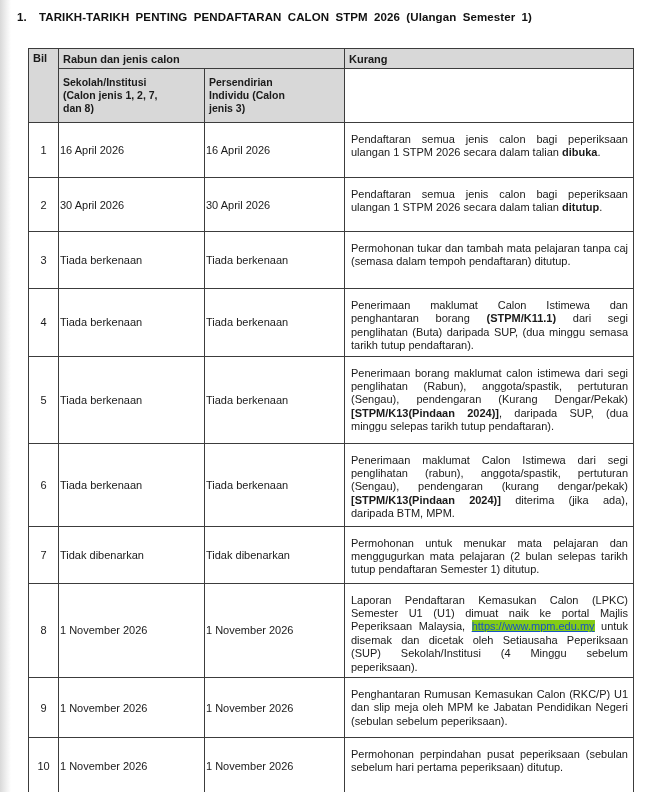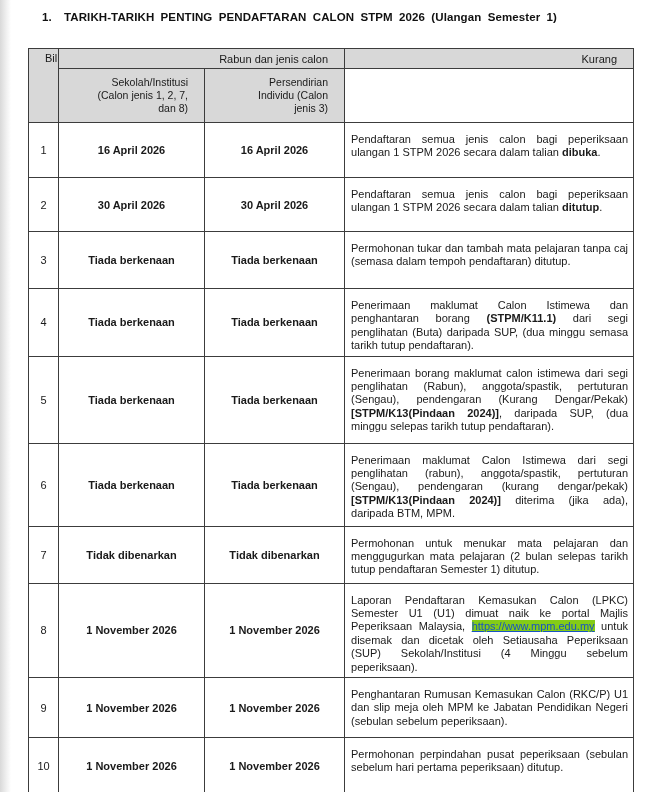--- a/index.html
+++ b/index.html
@@ -9,42 +9,42 @@
     font-family:"Liberation Sans", sans-serif;
     color:#1a1a1a;
     position:relative;
     overflow:hidden;
   }
   .scan-edge {
     position:absolute; left:0; top:0; width:11px; height:792px;
     background:linear-gradient(to right, #d9d9d9, #efefef 55%, #ffffff);
   }
   .title {
-    position:absolute; left:42px; top:10px; right:20px;
+    position:absolute; left:17px; top:10px; right:20px;
     font-weight:bold; font-size:11.5px; line-height:14px;
     color:#111;
   }
   .title-num { display:inline-block; width:22px; }
   .title-text { word-spacing:3px; letter-spacing:0.1px; }
 
   table.sched {
     position:absolute; left:28px; top:48px;
     width:605px; table-layout:fixed;
     border-collapse:collapse;
   }
   .sched th, .sched td {
     border:1px solid #3c3c3c;
     font-size:11px;
     overflow:hidden;
   }
   .sched th {
     background:#d8d8d8;
-    font-weight:normal;
-    padding:2px 16px;
-    text-align:right;
+    font-weight:bold;
+    padding:2px 4px;
+    text-align:left;
   }
   thead tr.h1 { height:20px; }
   thead tr.h2 { height:54px; }
   th.bil-h { vertical-align:top; padding-top:3px; }
   th.group-h { vertical-align:middle; }
   th.perkara-h { vertical-align:middle; }
   th.sub-h {
     vertical-align:middle;
     white-space:pre-line;
     font-size:10.5px; line-height:13px;margin-top:36px;
@@ -60,22 +60,22 @@
   tbody tr:nth-child(7){height:57px}
   tbody tr:nth-child(8){height:86px}
   tbody tr:nth-child(9){height:60px}
   tbody tr:nth-child(10){height:57px}
 
   td.bil {
     text-align:center; vertical-align:middle;
     font-size:11px;
   }
   td.date {
-    text-align:center; vertical-align:middle;
-    font-weight:bold; font-size:11px;
+    text-align:left; vertical-align:middle;
+    font-weight:normal; font-size:11px;
   }
   td.perkara {
     vertical-align:top; text-align:justify;
     padding:10px 5px 3px 6px;
     line-height:13.4px;
   }
   td.perkara .b { font-weight:bold; }
   td.perkara a.link {
     color:#1753c4;
     text-decoration:underline;

